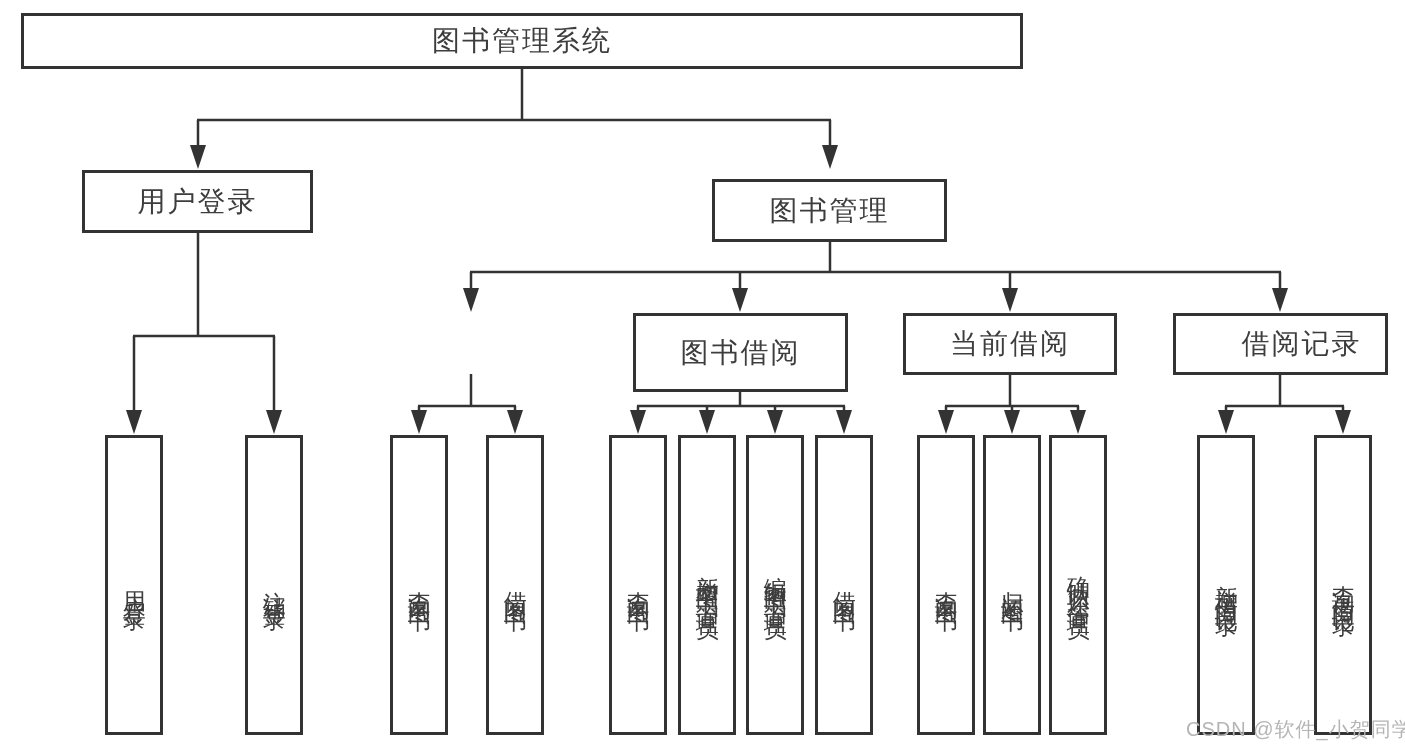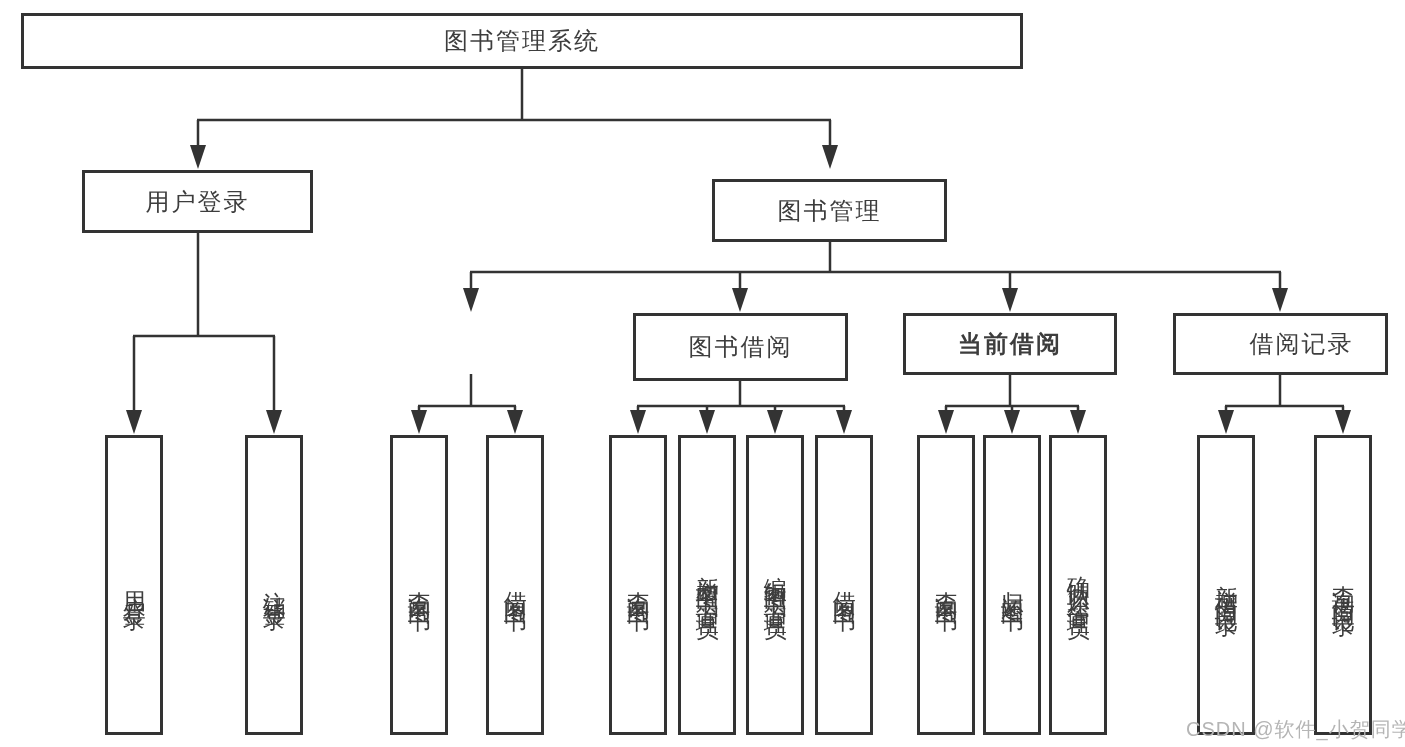--- a/index.html
+++ b/index.html
@@ -20,21 +20,21 @@
     width: 1405px; height: 747px;
   }
 
   .hbox {
     position: absolute;
     background: #ffffff;
     border: 3px solid #333333;
     display: flex;
     align-items: center;
     justify-content: center;
-    font-size: 24px;
+    font-size: 28px;
     letter-spacing: 2px;
     color: #3d3d3d;
     white-space: nowrap;
   }
 
   .vbox {
     position: absolute;
     top: 435px;
     width: 58px;
     height: 300px;
@@ -154,24 +154,24 @@
     <span>图书管理系统</span>
   </div>
 
   <div class="hbox" style="left:82px; top:170px; width:231px; height:63px;">
     <span>用户登录</span>
   </div>
   <div class="hbox" style="left:712px; top:170px; width:235px; height:63px;margin-top:9px;">
     <span>图书管理</span>
   </div>
 
-  <div class="hbox" style="left:633px; top:313px; width:215px; height:68px;">
+  <div class="hbox" style="left:633px; top:313px; width:215px; height:79px;">
     <span>图书借阅</span>
   </div>
-  <div class="hbox" style="left:903px; top:313px; width:214px; height:62px;font-weight:bold;">
+  <div class="hbox" style="left:903px; top:313px; width:214px; height:62px;">
     <span>当前借阅</span>
   </div>
   <div class="hbox" style="left:1173px; top:313px; width:215px; height:62px;padding-left:42px;">
     <span>借阅记录</span>
   </div>
 
   <div class="vbox" style="left:105px;">
     <span class="vtext">用户登录</span>
   </div>
   <div class="vbox" style="left:245px;">

